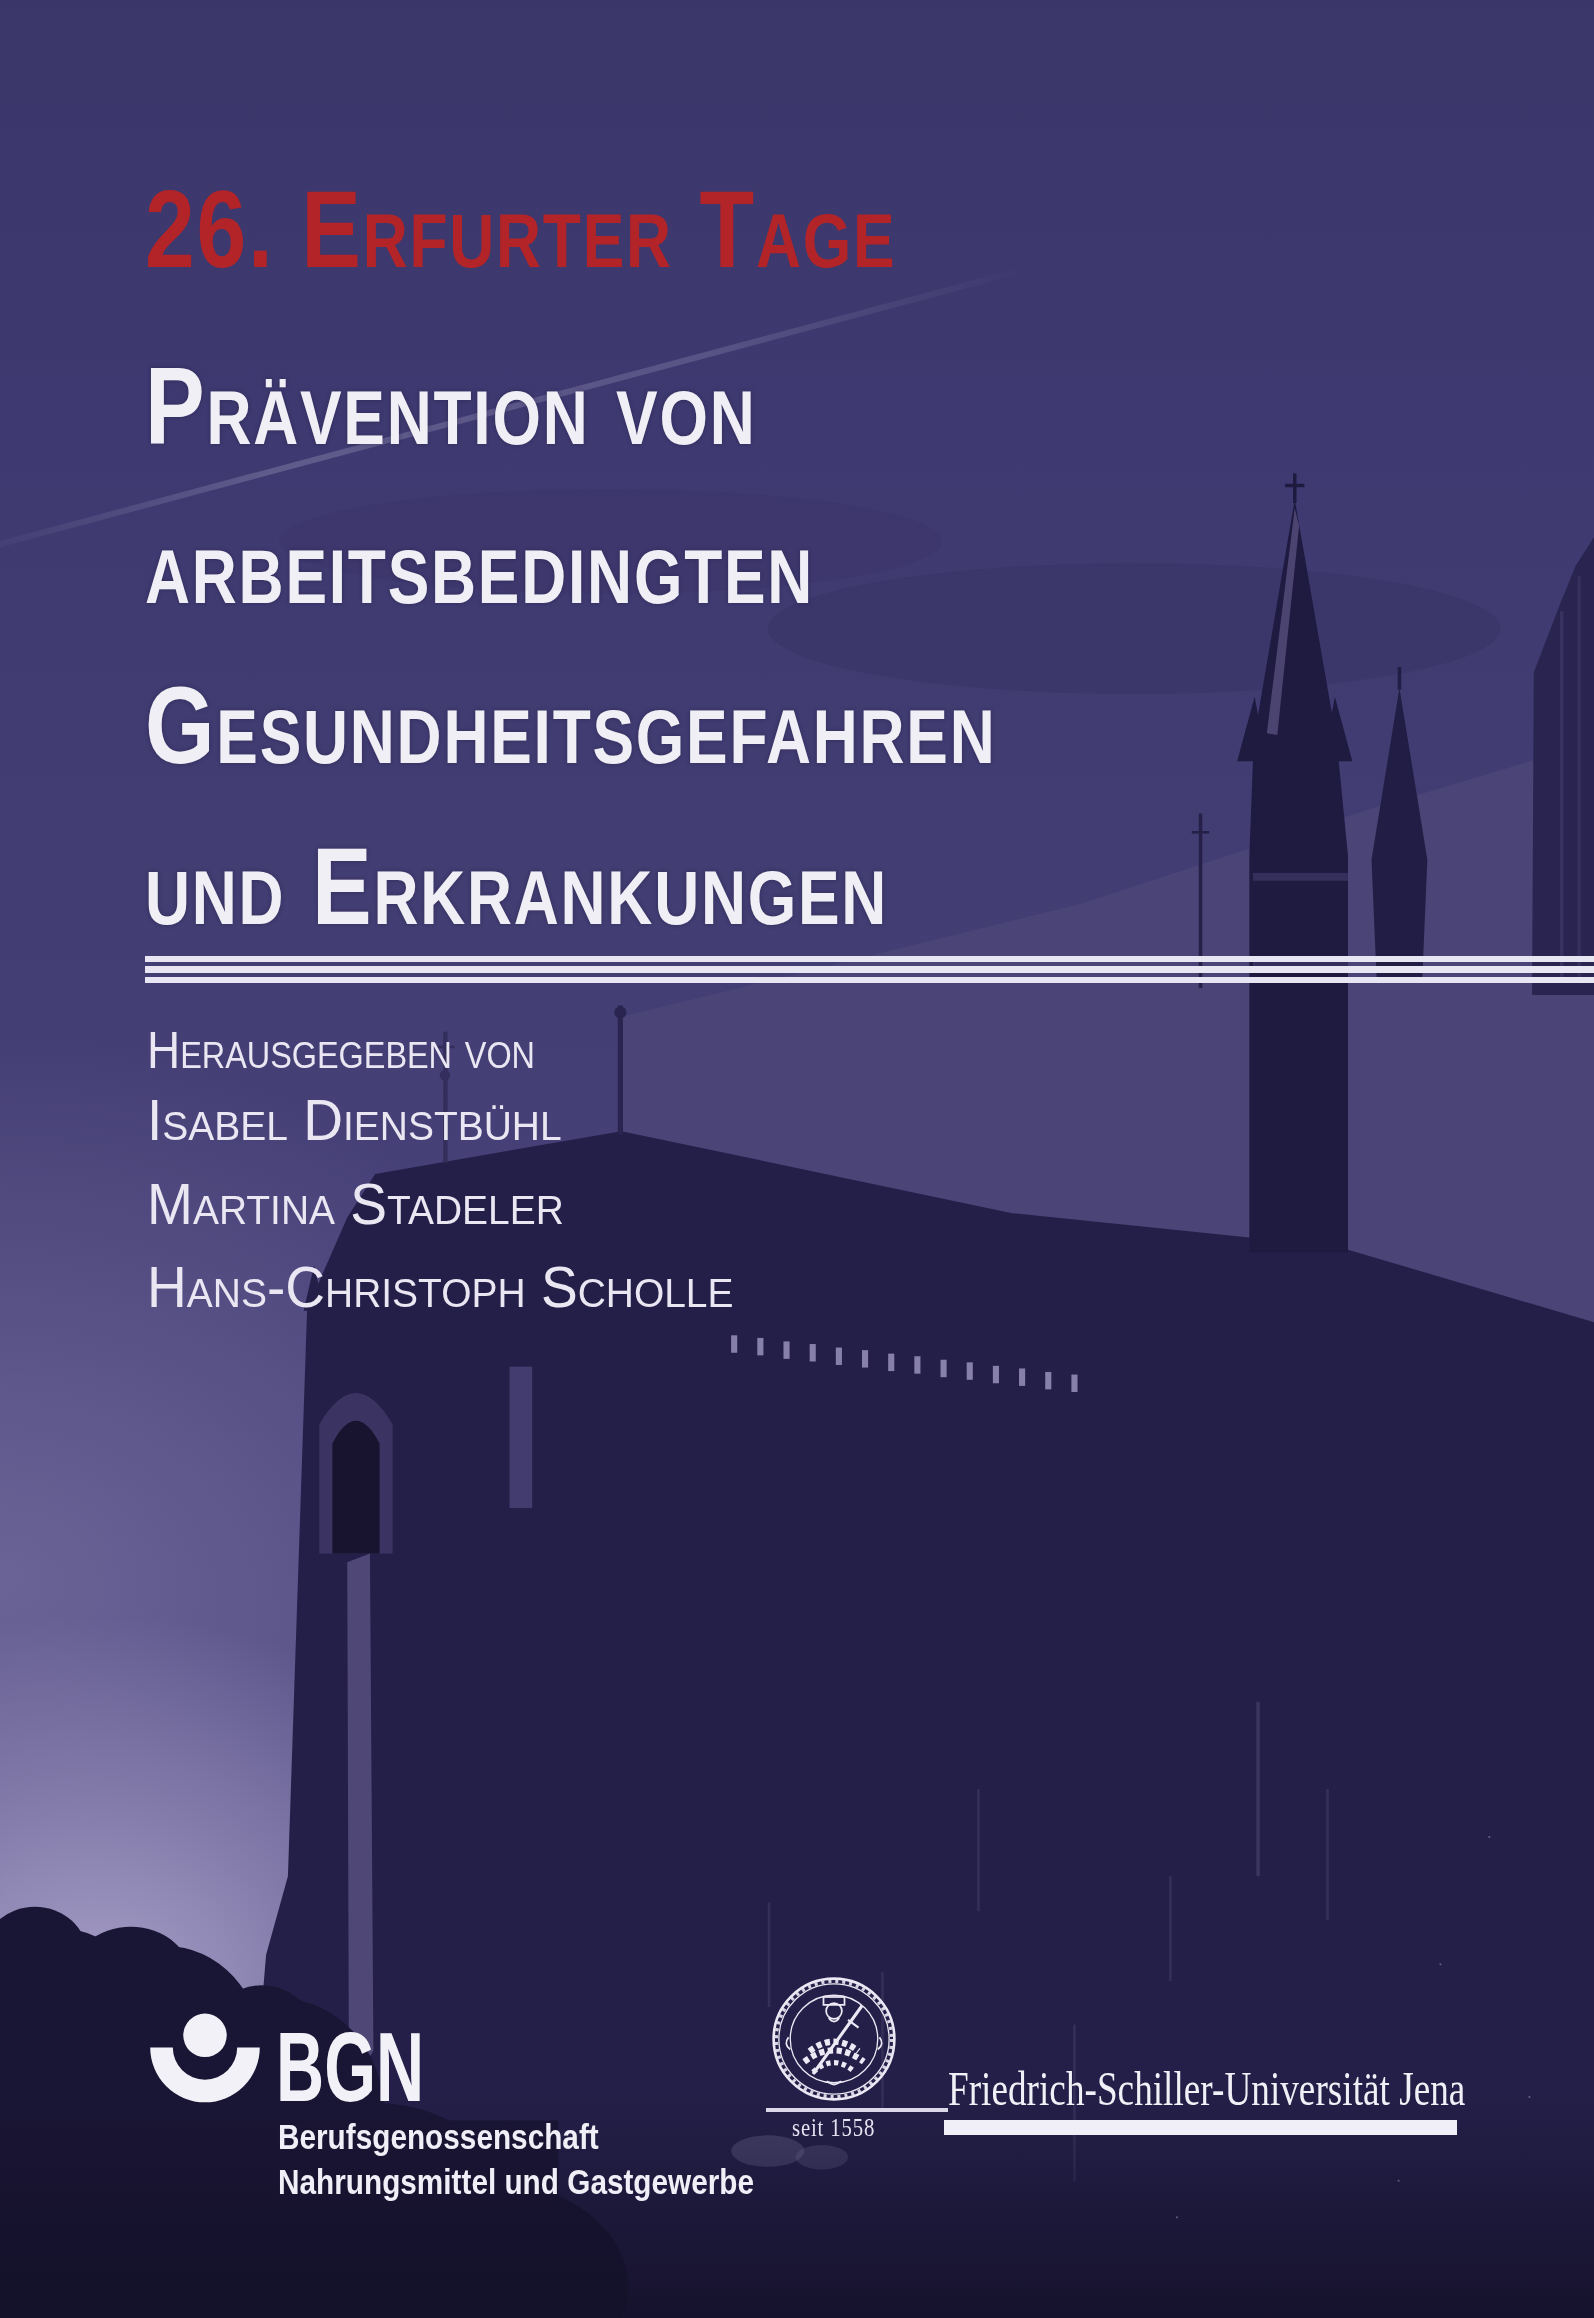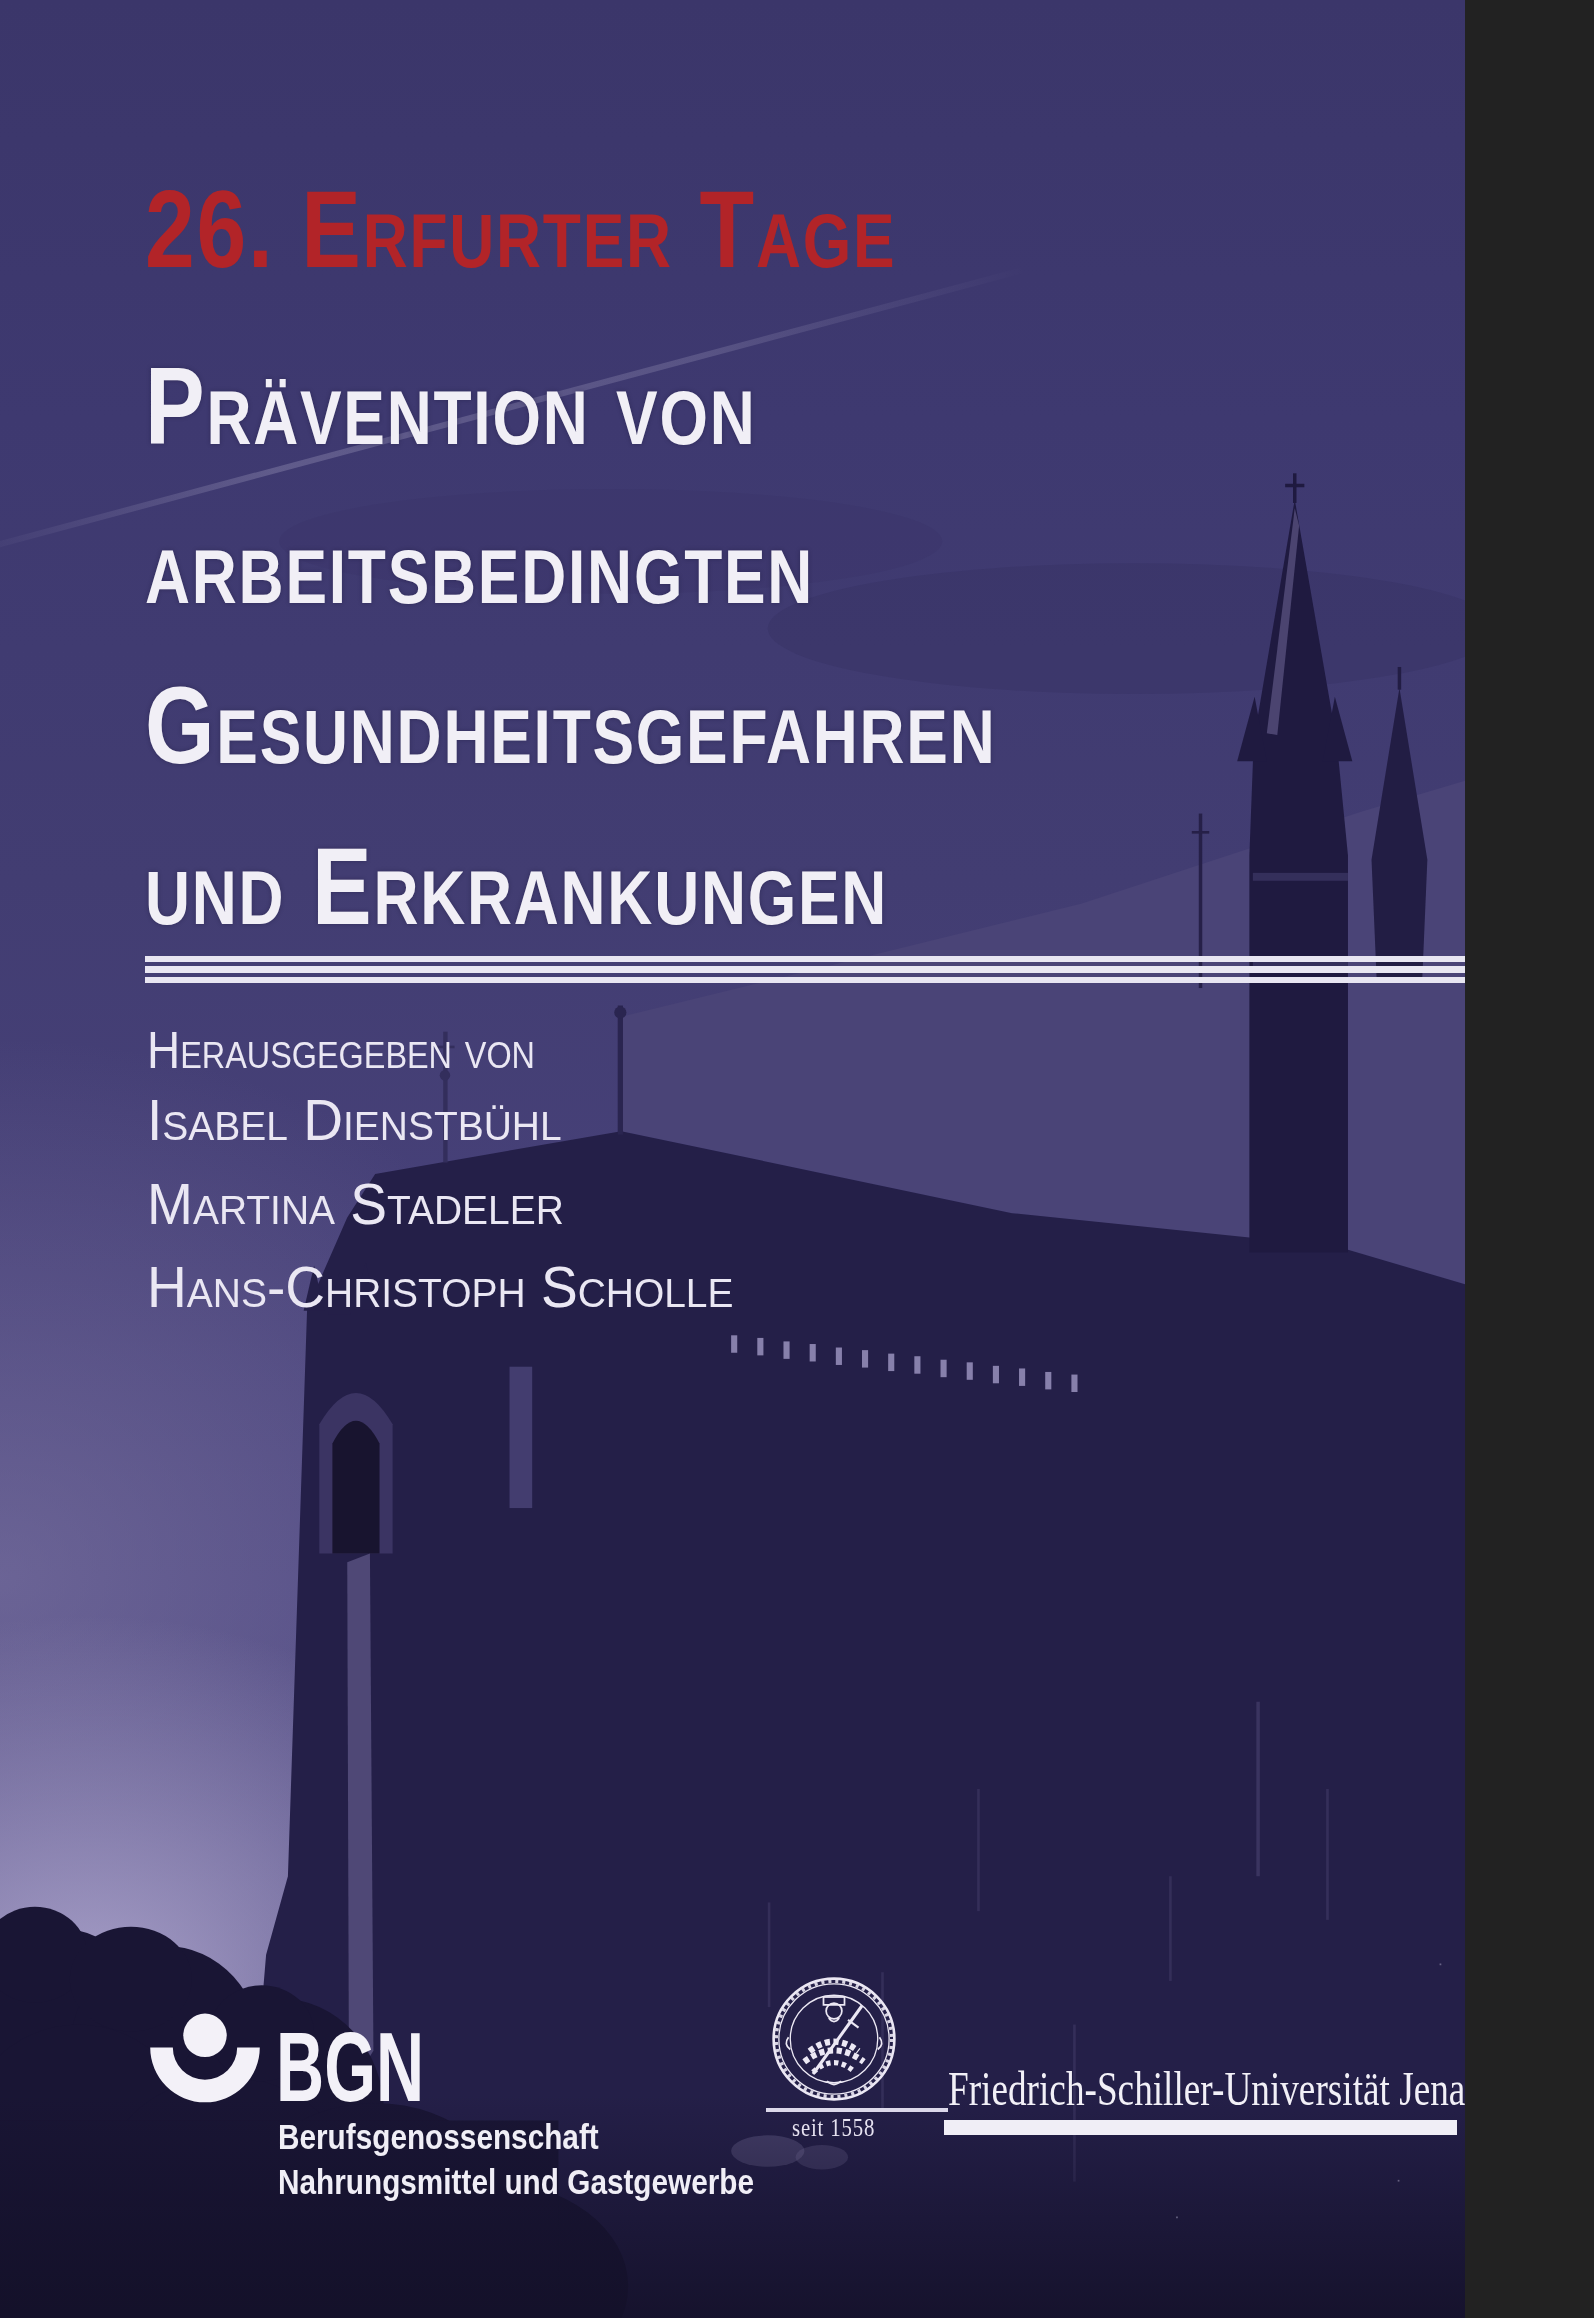--- a/index.html
+++ b/index.html
@@ -1,18 +1,18 @@
 <!DOCTYPE html>
 <html style="--accent-red: #b22428; --sky-purple: #423d72; --text-white: #f1eff6; --silhouette-dark: #241f48;font-size:14px"><head>
 <meta charset="utf-8">
 <style>
   html,body{margin:0;padding:0;background:#222;}
   .cover{
     position:relative;
-    width:1465px;height:2319px;
+    width:1594px;height:2319px;
     overflow:hidden;
     font-family:"Liberation Sans",sans-serif;
     background:
       radial-gradient(785px 611px at 6% 86%, rgba(173,165,205,.95), rgba(173,165,205,0) 62%),
       radial-gradient(1004px 829px at 0% 68%, rgba(132,124,167,.55), rgba(132,124,167,0) 65%),
       linear-gradient(180deg,#3b366a 0%,#3e3970 18%,var(--sky-purple,#423d72) 38%,#474179 55%,#4c4680 68%,#4f4981 80%,#4a4478 100%);
   }
   .abs{position:absolute;}
   .contrail{
     left:-52px;top:555px;width:1117px;height:6.1px;

